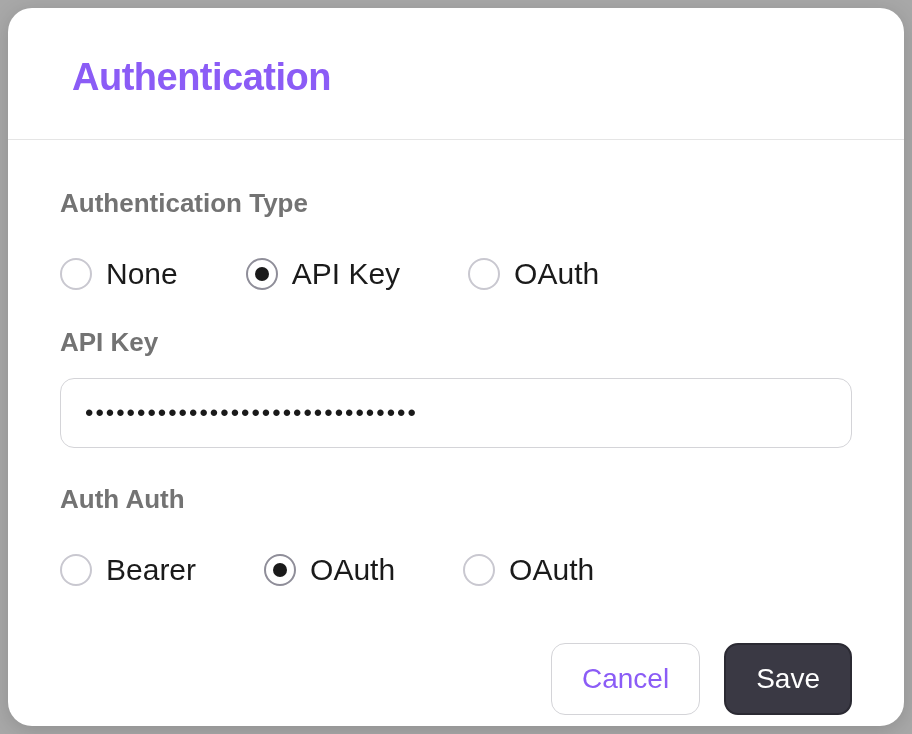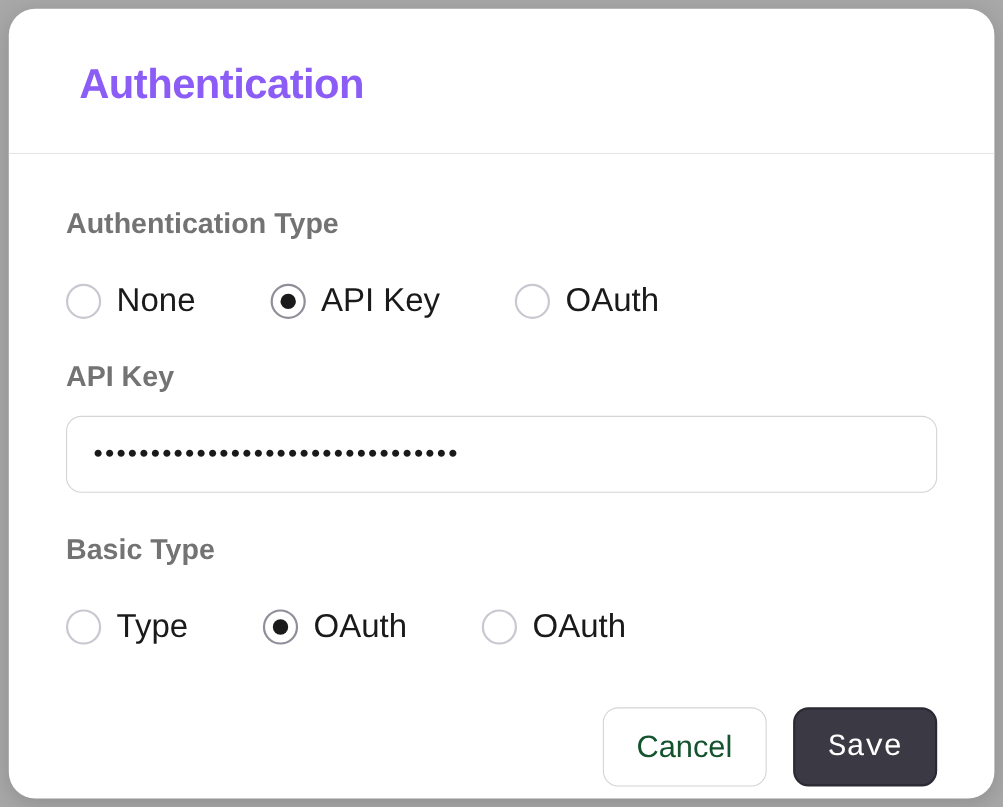--- a/index.html
+++ b/index.html
@@ -117,28 +117,27 @@
       font-size: 28px;
       font-weight: 500;
       cursor: pointer;
       display: flex;
       align-items: center;
       justify-content: center;
       border: none;
     }
     .btn-secondary {
       background: #ffffff;
-      color: #14532d;
+      color: #8b5cf6;
       border: 1px solid #d4d4d8;
     }
     .btn-primary {
       background: #3a3944;
       color: #ffffff;
       border: 2px solid #2b2a33;
-      font-family: Liberation Mono, monospace;
     }
   </style>
 </head>
 <body>
 
 <div class="modal">
   <div class="modal-header">
     <h1 class="modal-title">Authentication</h1>
   </div>
 
@@ -163,25 +162,25 @@
         </div>
       </div>
     </div>
 
     <div class="field-group">
       <label class="field-label">API Key</label>
       <input type="password" class="text-input" value="••••••••••••••••••••••••••••••••" style="">
     </div>
 
     <div class="field-group">
-      <label class="field-label">Basic Type</label>
+      <label class="field-label">Auth Auth</label>
       <div class="radio-row">
         <div class="radio-option">
           <span class="radio-circle"></span>
-          <span class="radio-label">Type</span>
+          <span class="radio-label">Bearer</span>
         </div>
         <div class="radio-option">
           <span class="radio-circle selected">
               <span class="radio-dot"></span>
             </span>
           <span class="radio-label">OAuth</span>
         </div>
         <div class="radio-option">
           <span class="radio-circle"></span>
           <span class="radio-label">OAuth</span>

